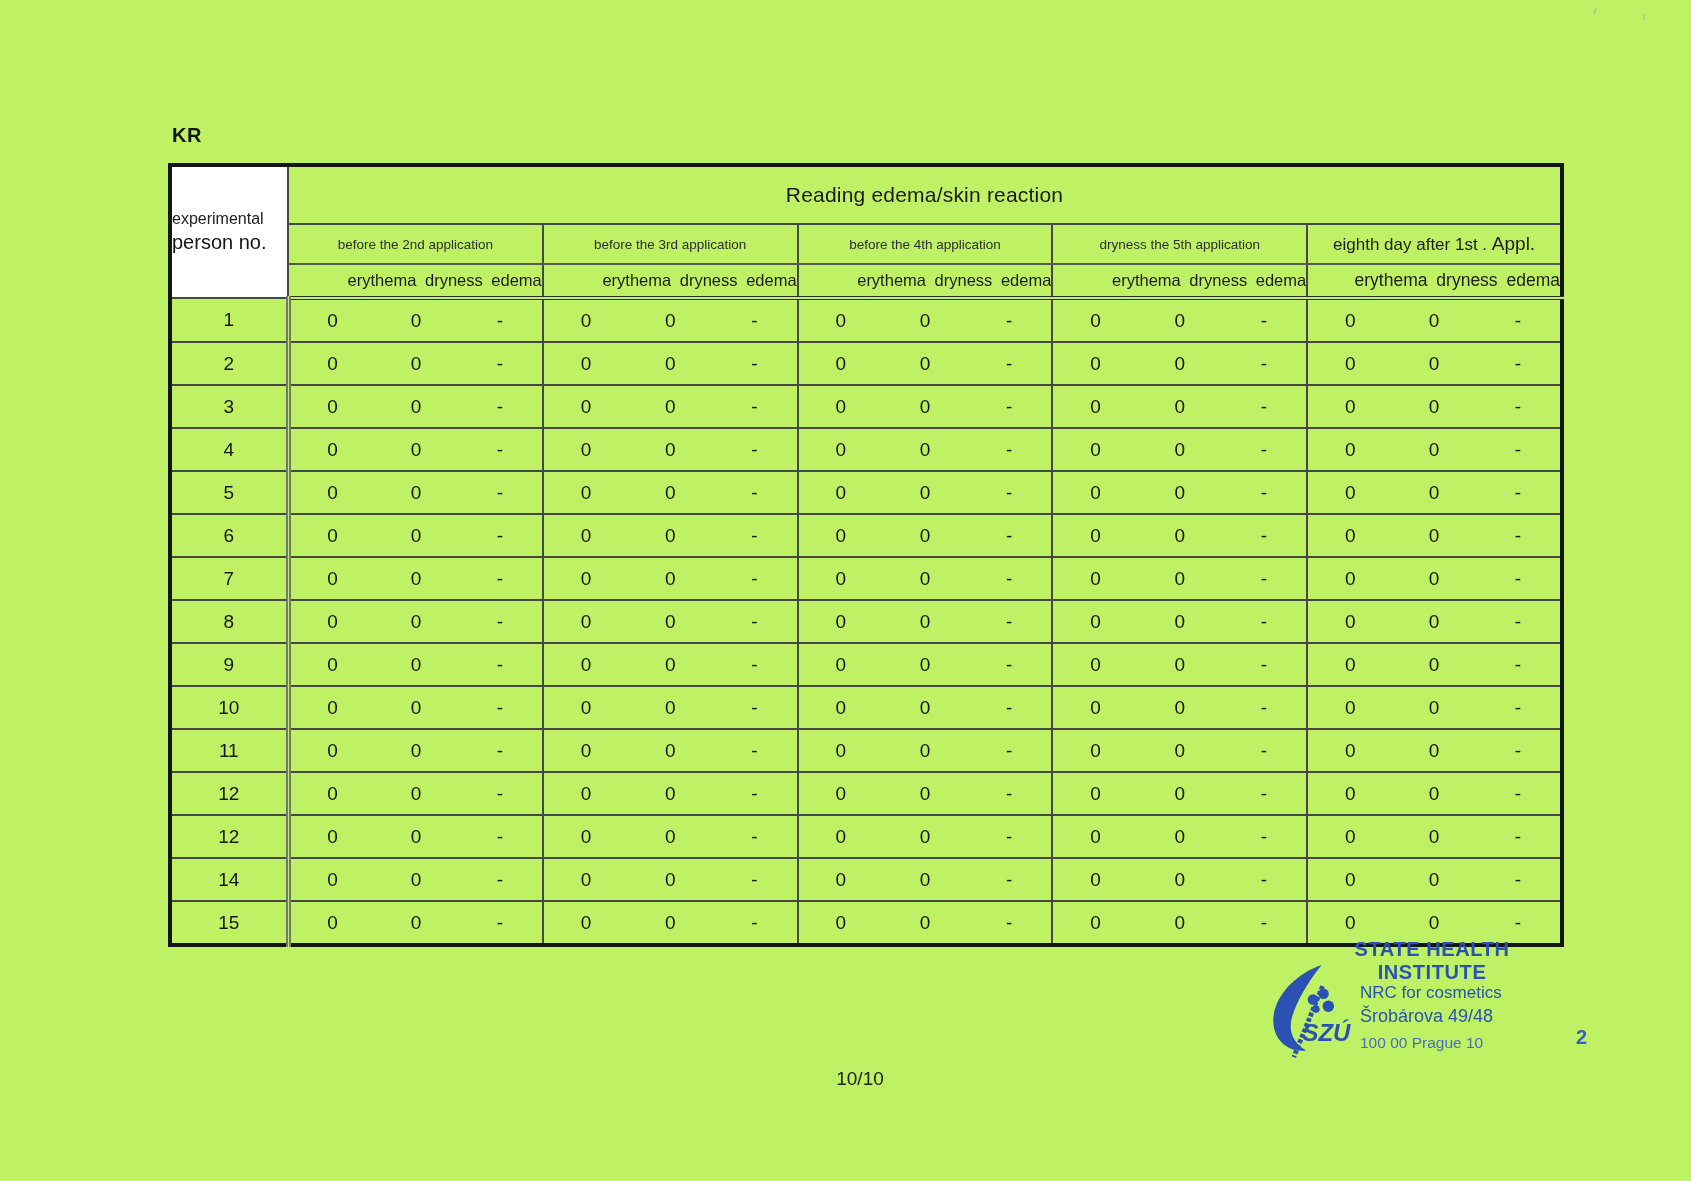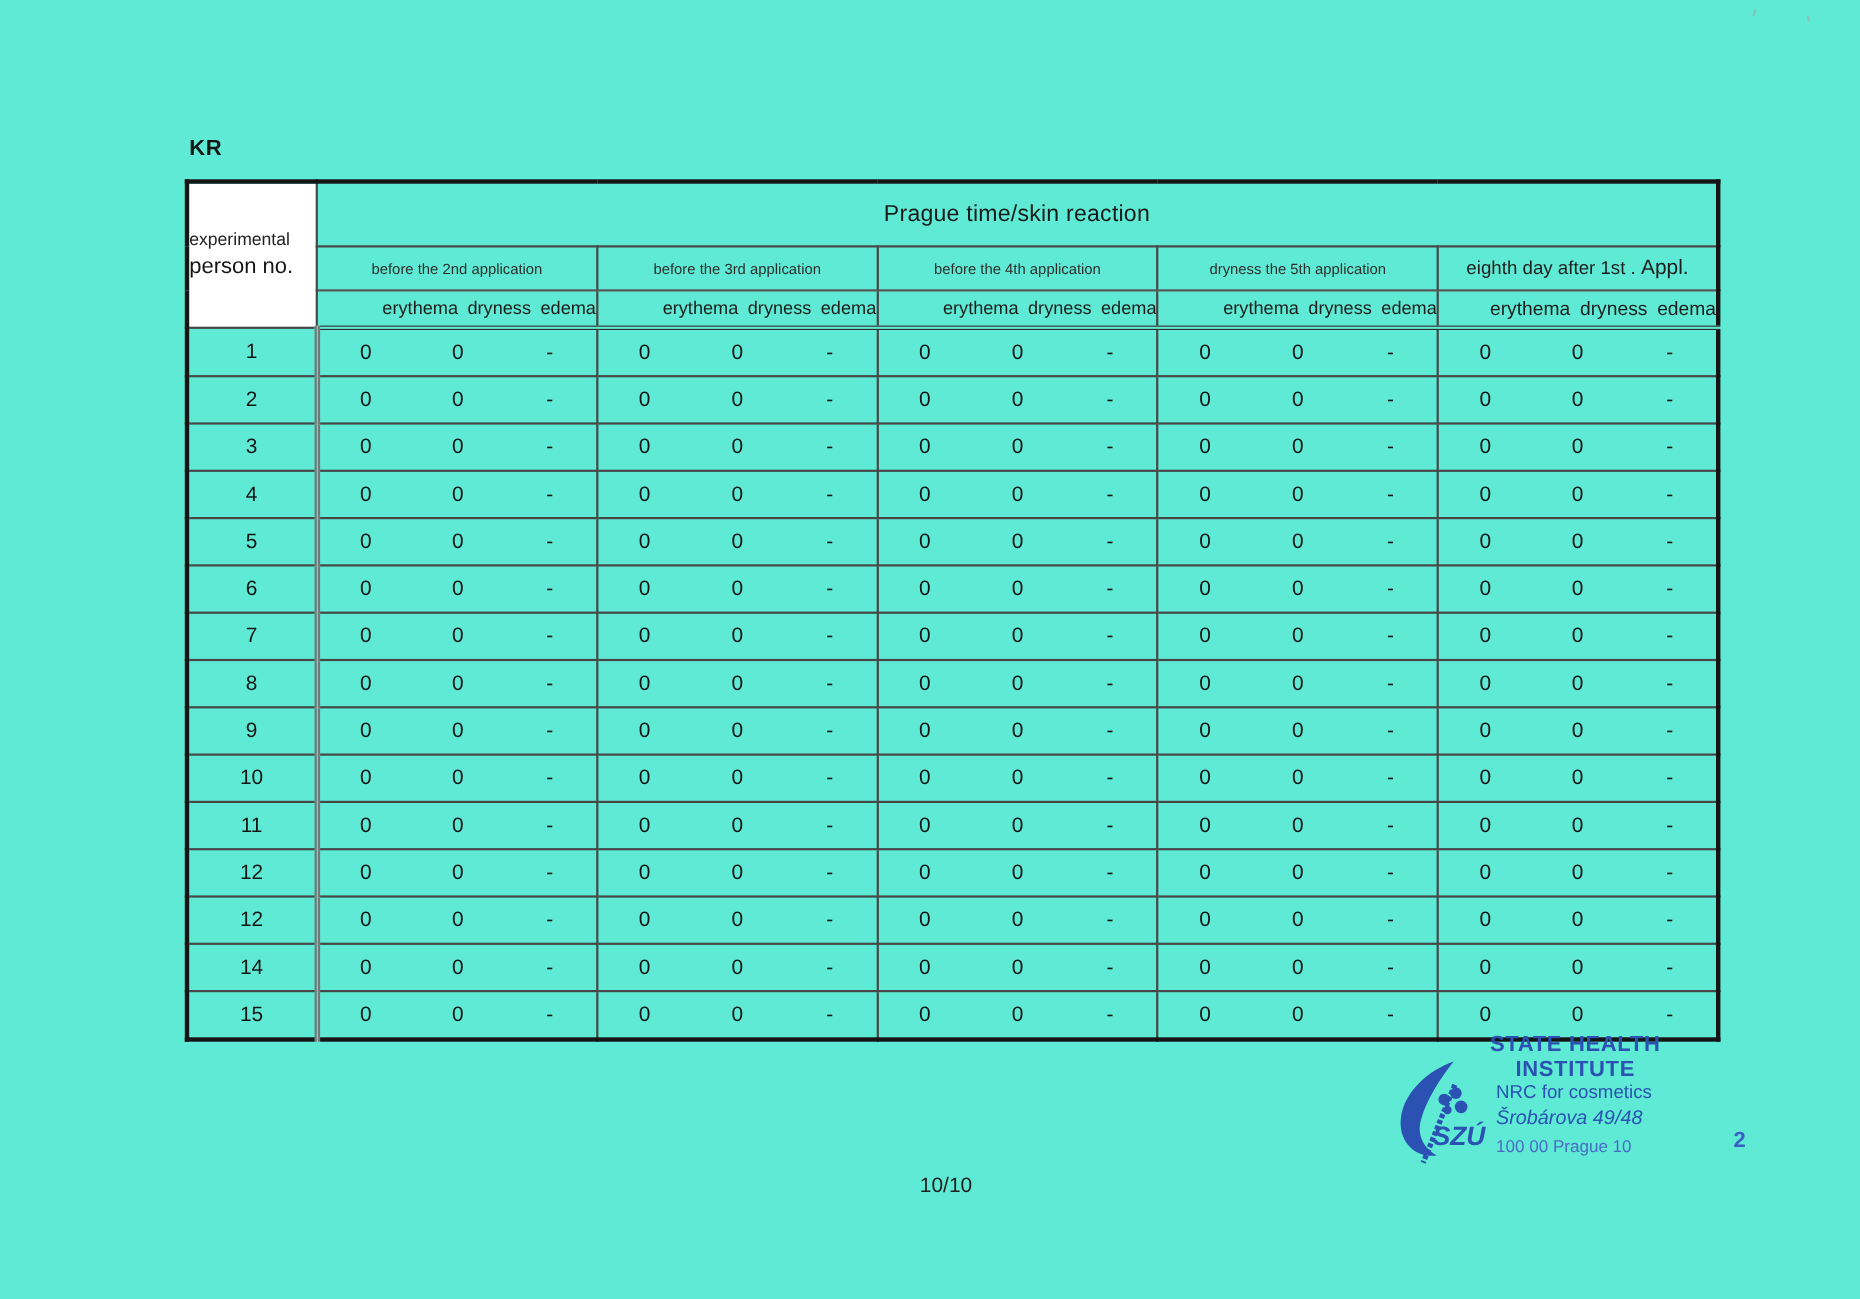--- a/index.html
+++ b/index.html
@@ -1,18 +1,18 @@
 <!DOCTYPE html>
 <html><head>
 <meta charset="utf-8">
 <style>
   html,body { margin:0; padding:0; background:#e8e8e8; }
   .page {
     position:relative; width:1691px; height:1181px; margin:0 auto;
-    background:#5eead4; font-family:"Liberation Sans", sans-serif;
+    background:#bef264; font-family:"Liberation Sans", sans-serif;
     color:#1f1f1f; overflow:hidden;
   }
 
   
   .speck { position:absolute; background:#a8a8a8; opacity:.55; border-radius:1px; }
   .speck-1 { left:1594px; top:8px;  width:2px; height:7px; transform:rotate(14deg); }
   .speck-2 { left:1643px; top:14px; width:2px; height:6px; transform:rotate(-8deg); }
 
   .kr-label {
     position:absolute; left:172px; top:124px;
@@ -67,21 +67,21 @@
     text-align:center; font-size:19px; color:#202020;
   }
 
   .stamp-title {
     position:absolute; left:1298px; top:938px; width:268px; text-align:center;
     font-size:20px; font-weight:600; letter-spacing:.6px; color:#2b52b2;
   }
   .stamp-logo { position:absolute; left:1264px; top:964px; width:96px; height:96px; }
   .stamp-address { position:absolute; left:1360px; top:983px; color:#2b52b2; }
   .addr-org    { font-size:17px;   font-weight:500; }
-  .addr-street { font-size:18px;   font-weight:500; margin-top:3px;font-style:italic; }
+  .addr-street { font-size:18px;   font-weight:500; margin-top:3px; }
   .addr-city   { font-size:15.5px; font-weight:500; margin-top:7px; color:#4a6cc4; }
   .stamp-page  {
     position:absolute; left:1576px; top:1026px;
     font-size:20px; font-weight:600; color:#3a5fc0;
   }
 </style>
 </head>
 <body>
 
 <div class="page">
@@ -100,21 +100,21 @@
           <col>
           <col>
           <col>
       </colgroup>
       <thead>
         <tr>
           <th class="corner" rowspan="3">
             <div class="corner-l1">experimental</div>
             <div class="corner-l2">person no.</div>
           </th>
-          <th class="main-h" colspan="5">Prague time/skin reaction</th>
+          <th class="main-h" colspan="5">Reading edema/skin reaction</th>
         </tr>
         <tr class="app-row">
           <th>before the 2nd application</th>
           <th>before the 3rd application</th>
           <th>before the 4th application</th>
           <th>dryness the 5th application</th>
           <th class="final-app">
             <span>eighth day after 1st .</span>
             <span class="appl">Appl.</span>
           </th>

